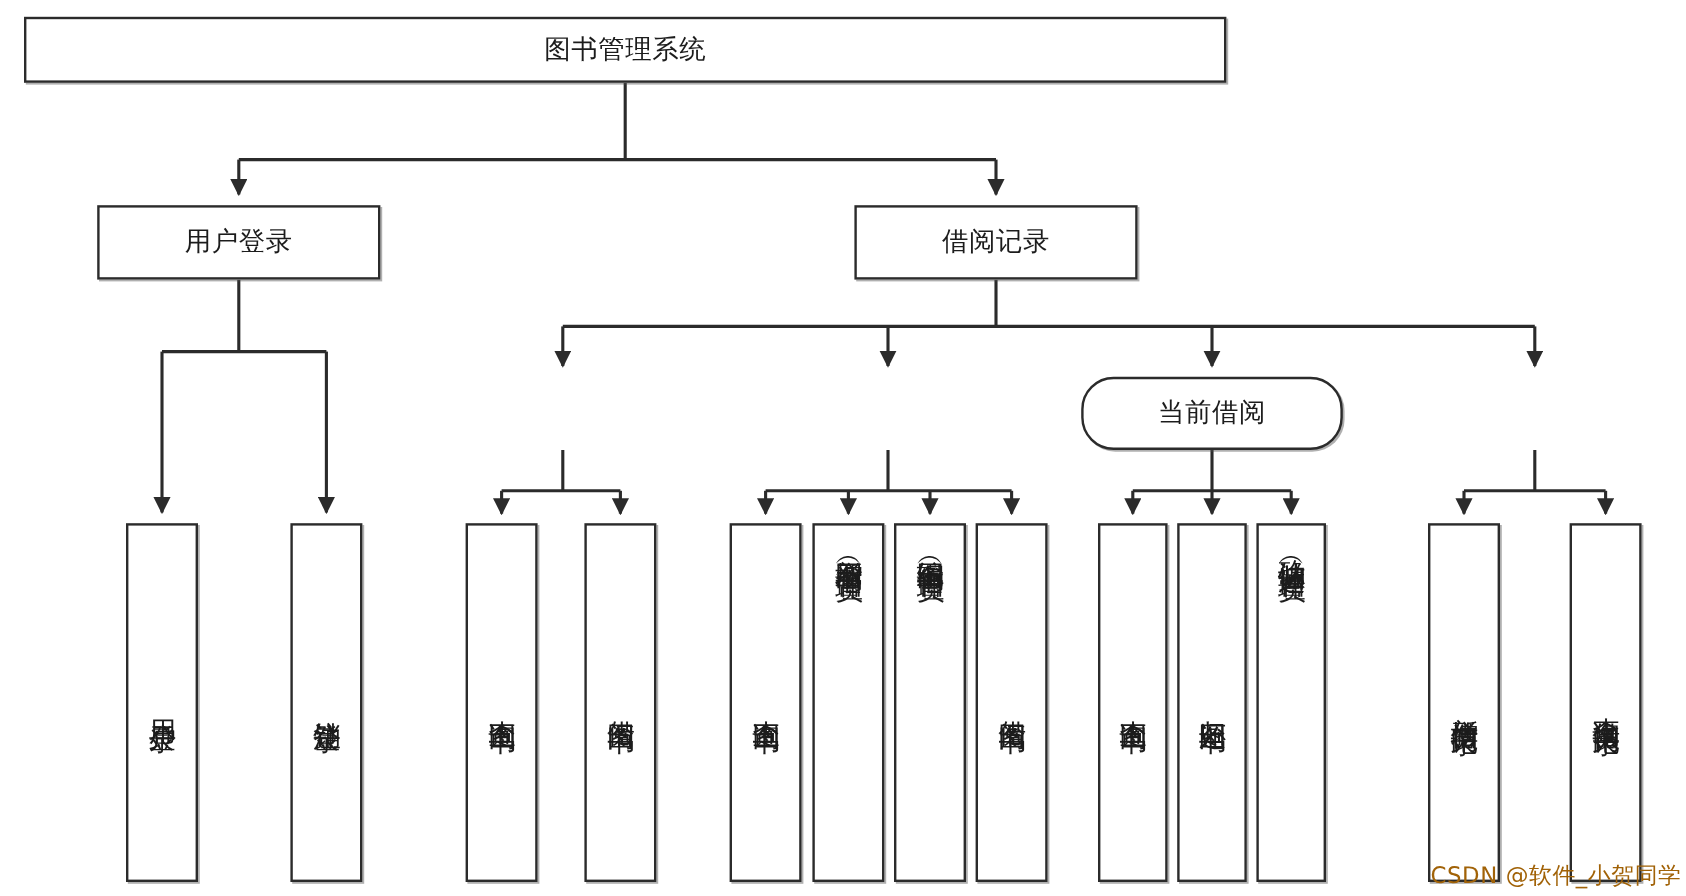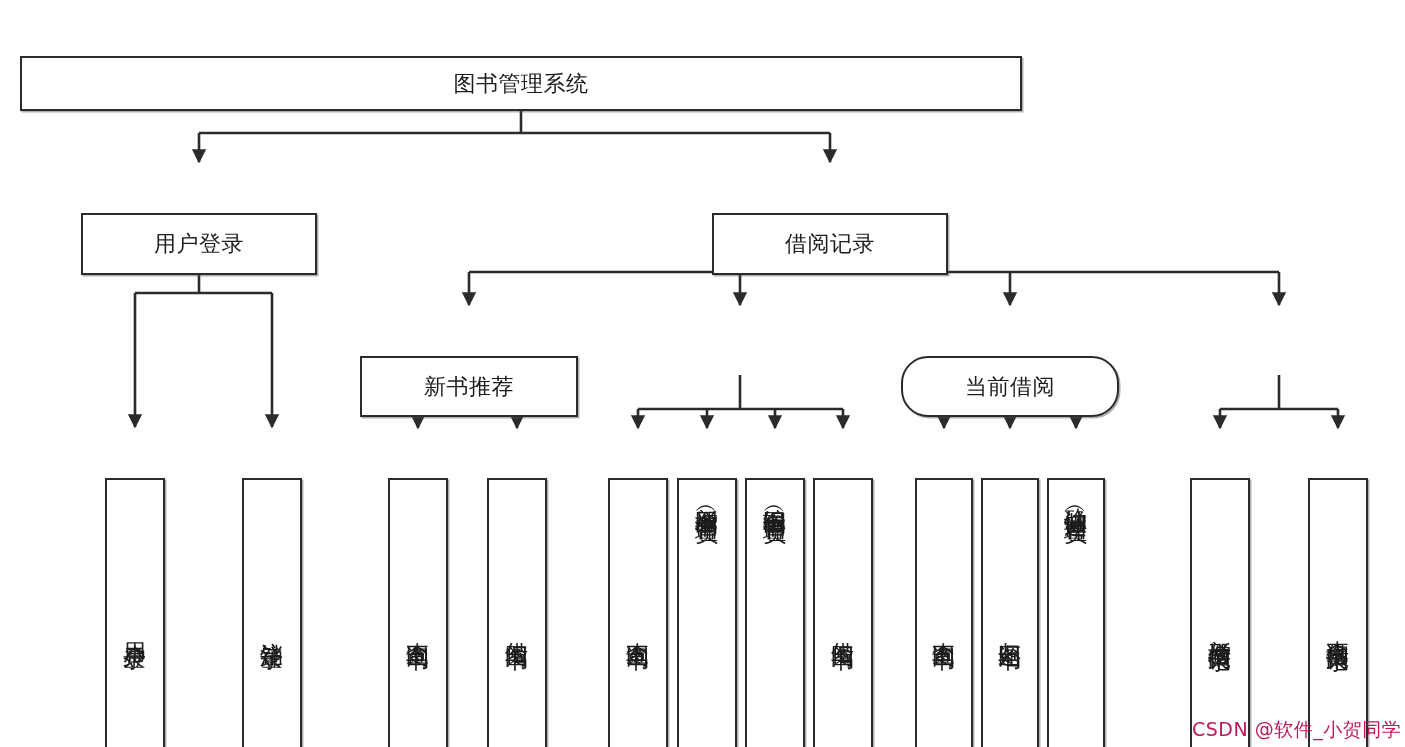--- a/index.html
+++ b/index.html
@@ -27,21 +27,20 @@
   }
   .node {
     position: absolute;
     box-sizing: border-box;
     border: 2px solid #2b2b2b;
     background: #ffffff;
     display: flex;
     align-items: center;
     justify-content: center;
     box-shadow: 1.5px 1.5px 0 rgba(80,80,80,0.45);
-    margin-top: 42px;
   }
   .node .label-h {
     font-size: 22px;
     color: #1c1c1c;
     line-height: 1.25;
     letter-spacing: 0.5px;
     white-space: nowrap;
   }
   .node.vert .label-v {
     writing-mode: vertical-rl;
@@ -57,21 +56,21 @@
     justify-content: center;
     padding-top: 10px;
   }
   .node.vert.centered {
     align-items: center;
     padding-top: 0;
   }
   .watermark {
     position: absolute;
     font-size: 19px;
-    color: #be185d;
+    color: #a16207;
     white-space: nowrap;
     letter-spacing: 0.5px;
   }
 </style>
 </head>
 <body>
 
 <div id="canvas">
 
   <svg class="connectors" viewBox="0 0 1405 747" xmlns="http://www.w3.org/2000/svg">
@@ -128,23 +127,20 @@
     <span class="label-h">图书管理系统</span>
   </div>
 
   <div class="node" style="left:81px; top:171px; width:236px; height:62px;">
     <span class="label-h">用户登录</span>
   </div>
   <div class="node" style="left:712px; top:171px; width:236px; height:62px;">
     <span class="label-h">借阅记录</span>
   </div>
 
-  <div class="node" style="left:360px; top:314px; width:218px; height:61px;">
-    <span class="label-h">新书推荐</span>
-  </div>
   <div class="node" style="left:901px; top:314px; width:218px; height:61px;border-radius:27px;">
     <span class="label-h">当前借阅</span>
   </div>
 
   <div class="node vert centered" style="left:105px; top:436px; width:60px; height:299px;">
     <span class="label-v">用户登录</span>
   </div>
   <div class="node vert centered" style="left:242px; top:436px; width:60px; height:299px;">
     <span class="label-v">注销登录</span>
   </div>

